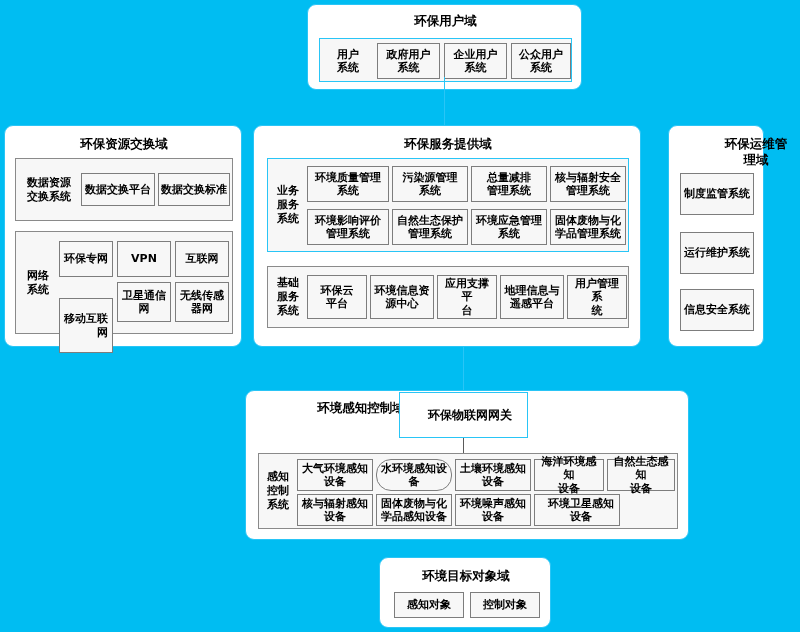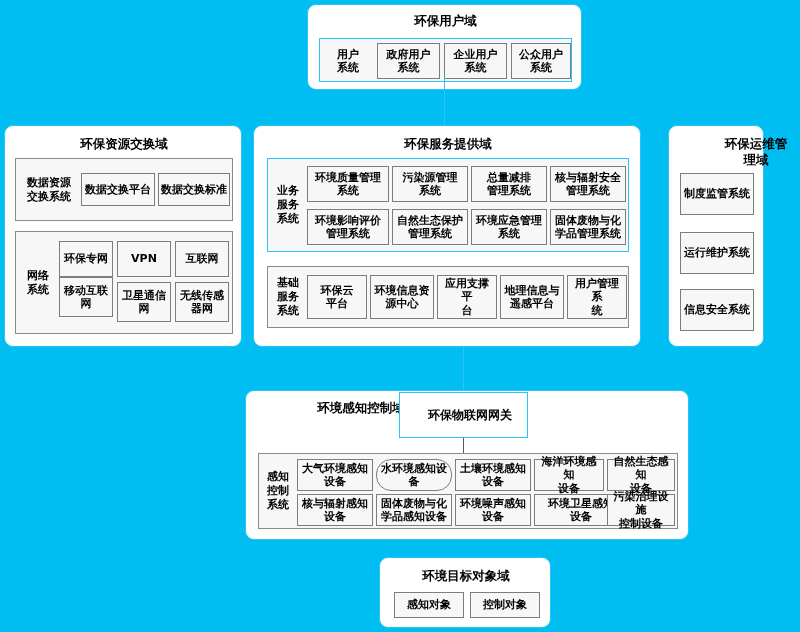--- a/index.html
+++ b/index.html
@@ -135,21 +135,21 @@
       <div class="node" style="left:142px; top:14px; width:72px; height:33px;">数据交换标准</div>
       <div class="node" style="left:65px; top:14px; width:74px; height:33px;">数据交换平台</div>
     </div>
 
     <div class="group" style="left:10px; top:105px; width:218px; height:103px;">
       <div class="group-label" style="left:2px; top:0px; width:40px; height:101px; white-space:pre-line;">网络
 系统</div>
       <div class="node" style="left:43px; top:9px; width:54px; height:36px;">环保专网</div>
       <div class="node" style="left:101px; top:9px; width:54px; height:36px;">VPN</div>
       <div class="node" style="left:159px; top:9px; width:54px; height:36px;">互联网</div>
-      <div class="node" style="left:43px; top:45px; width:54px; height:40px; white-space:pre-line;">移动互联
+      <div class="node" style="left:43px; top:66px; width:54px; height:55px; white-space:pre-line;text-align:right;">移动互联
 网</div>
       <div class="node" style="left:101px; top:50px; width:54px; height:40px; white-space:pre-line;">卫星通信
 网</div>
       <div class="node" style="left:159px; top:50px; width:54px; height:40px; white-space:pre-line;">无线传感
 器网</div>
     </div>
   </div>
 
   <div class="panel" style="left:253px; top:125px; width:388px; height:222px;">
     <div class="panel-title" style="left:0; top:10px; width:388px;">环保服务提供域</div>
@@ -221,22 +221,20 @@
       <div class="node" style="left:348px; top:5px; width:68px; height:32px; white-space:pre-line;">自然生态感知
 设备</div>
       <div class="node" style="left:38px; top:40px; width:76px; height:32px; white-space:pre-line;">核与辐射感知
 设备</div>
       <div class="node" style="left:117px; top:40px; width:76px; height:32px; white-space:pre-line;">固体废物与化
 学品感知设备</div>
       <div class="node" style="left:196px; top:40px; width:76px; height:32px; white-space:pre-line;">环境噪声感知
 设备</div>
       <div class="node" style="left:275px; top:40px; width:86px; height:32px; white-space:pre-line;padding-left:10px;">环境卫星感知
 设备</div>
-      <div class="node" style="left:348px; top:40px; width:68px; height:32px; white-space:pre-line;">污染治理设施
-控制设备</div>
     </div>
   </div>
 
   <div class="gateway" style="left:399px; top:392px; width:129px; height:46px;">环保物联网网关</div>
 
   <div class="conn-v dark" style="left:463px; top:438px; height:15px;"></div>
 
   <div class="panel" style="left:379px; top:557px; width:172px; height:71px;">
     <div class="panel-title" style="left:0; top:10px; width:172px;">环境目标对象域</div>
     <div class="node" style="left:14px; top:34px; width:70px; height:26px;">感知对象</div>

